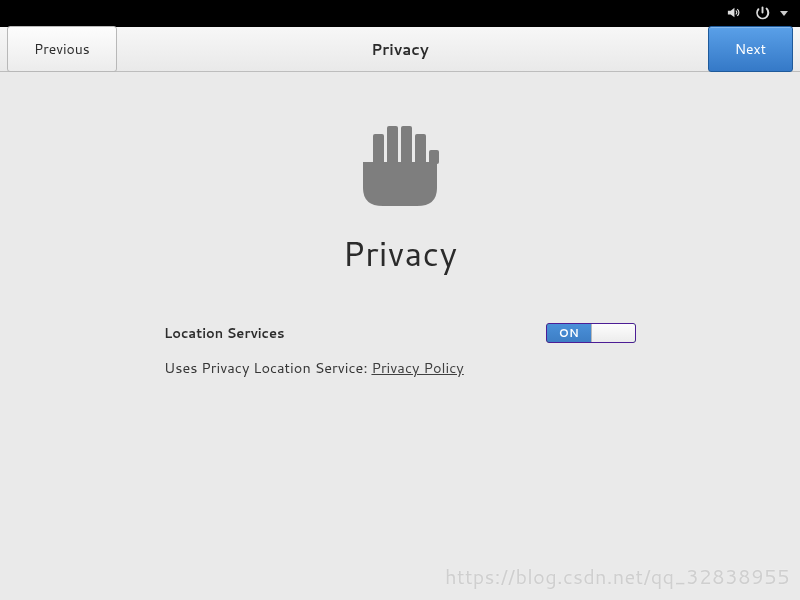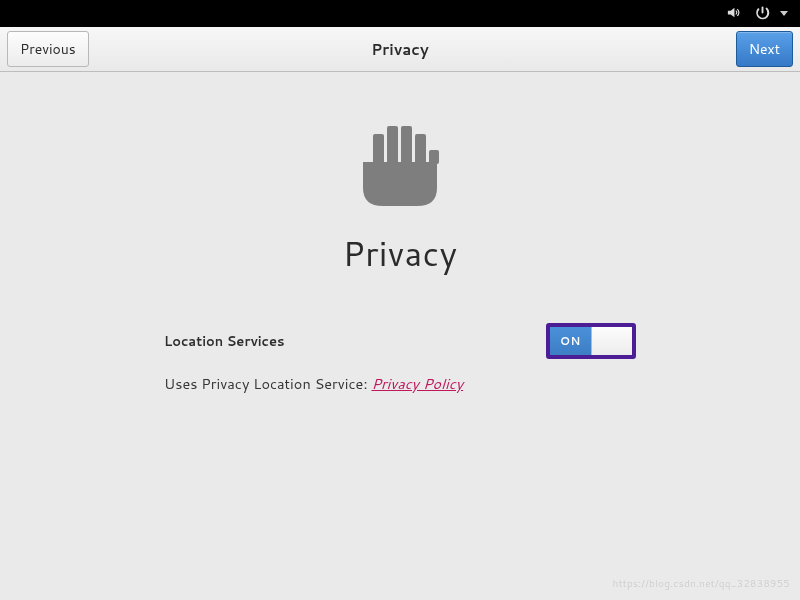--- a/index.html
+++ b/index.html
@@ -34,22 +34,22 @@
   .headerbar .title {
     position: absolute;
     left: 0; right: 0;
     text-align: center;
     font-weight: 700;
     font-size: 15px;
     color: #2b2b2b;
     pointer-events: none;
   }
   .btn {
-    height: 36px;
-    padding: 0 12px;
+    height: 46px;
+    padding: 0 26px;
     border-radius: 3px;
     font-size: 14px;
     cursor: pointer;
     display: inline-flex;
     align-items: center;
     justify-content: center;
     user-select: none;
   }
   .btn-prev {
     background: linear-gradient(to bottom, #fdfdfd, #ececec);
@@ -101,27 +101,27 @@
     font-size: 14.5px;
     line-height: 1.42;
     color: #363636;
     margin-top: 20px;
   }
   .desc2 {
     font-size: 14.5px;
     color: #363636;
     margin-top: 14px;
   }
-  .link { color: #be185d; text-decoration: underline; cursor: pointer; font-style: italic; }
+  .link { color: #404040; text-decoration: underline; cursor: pointer; }
 
   
   .switch {
     width: 90px;
-    height: 36px;
-    border: 4px solid #4c1d95;
+    height: 20px;
+    border: 1px solid #4c1d95;
     border-radius: 3px;
     display: flex;
     overflow: hidden;
     cursor: pointer;
     background: #15803d;
   }
   .switch .on {
     width: 45px;
     background: linear-gradient(to bottom, #4a90d9, #3d7ec5);
     color: #fff;
@@ -143,21 +143,21 @@
     bottom: 34px;
     width: 100%;
     text-align: center;
     font-size: 14px;
     color: #8b8b8b;
   }
   .watermark {
     position: absolute;
     bottom: 10px;
     right: 10px;
-    font-size: 10px;
+    font-size: 20px;
     color: rgba(180,180,180,0.55);
     text-shadow: 0 0 2px rgba(255,255,255,0.4);
     letter-spacing: 0.3px;
   }
 </style>
 </head>
 <body>
 
 <div class="sysbar">
   <span>

